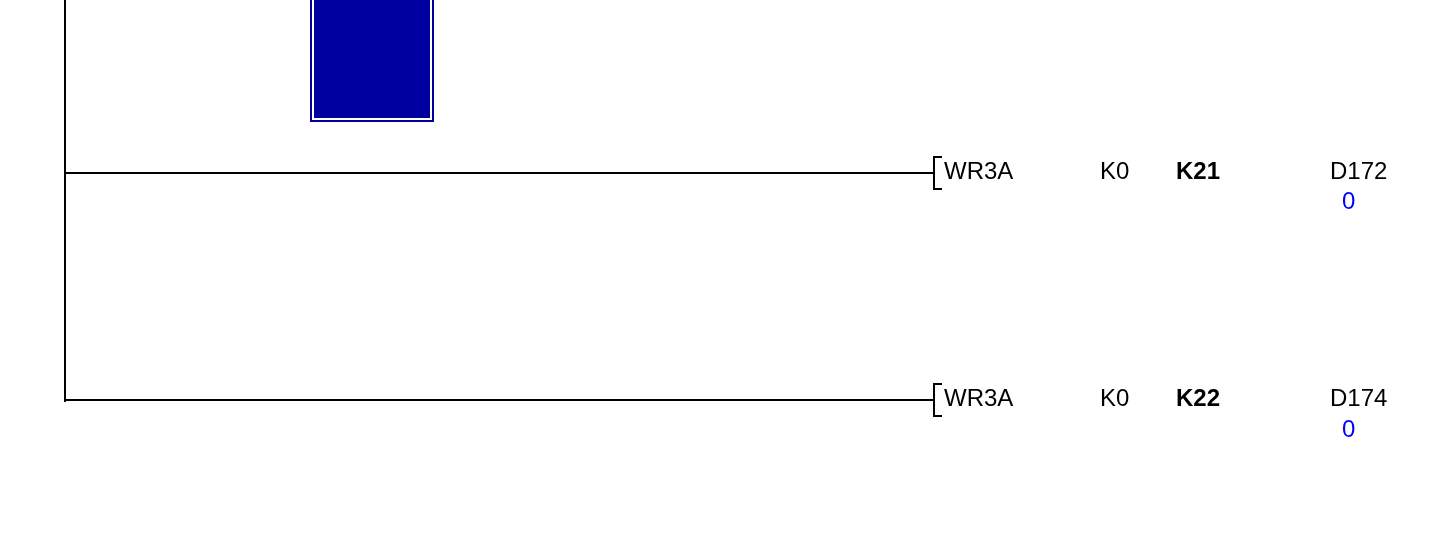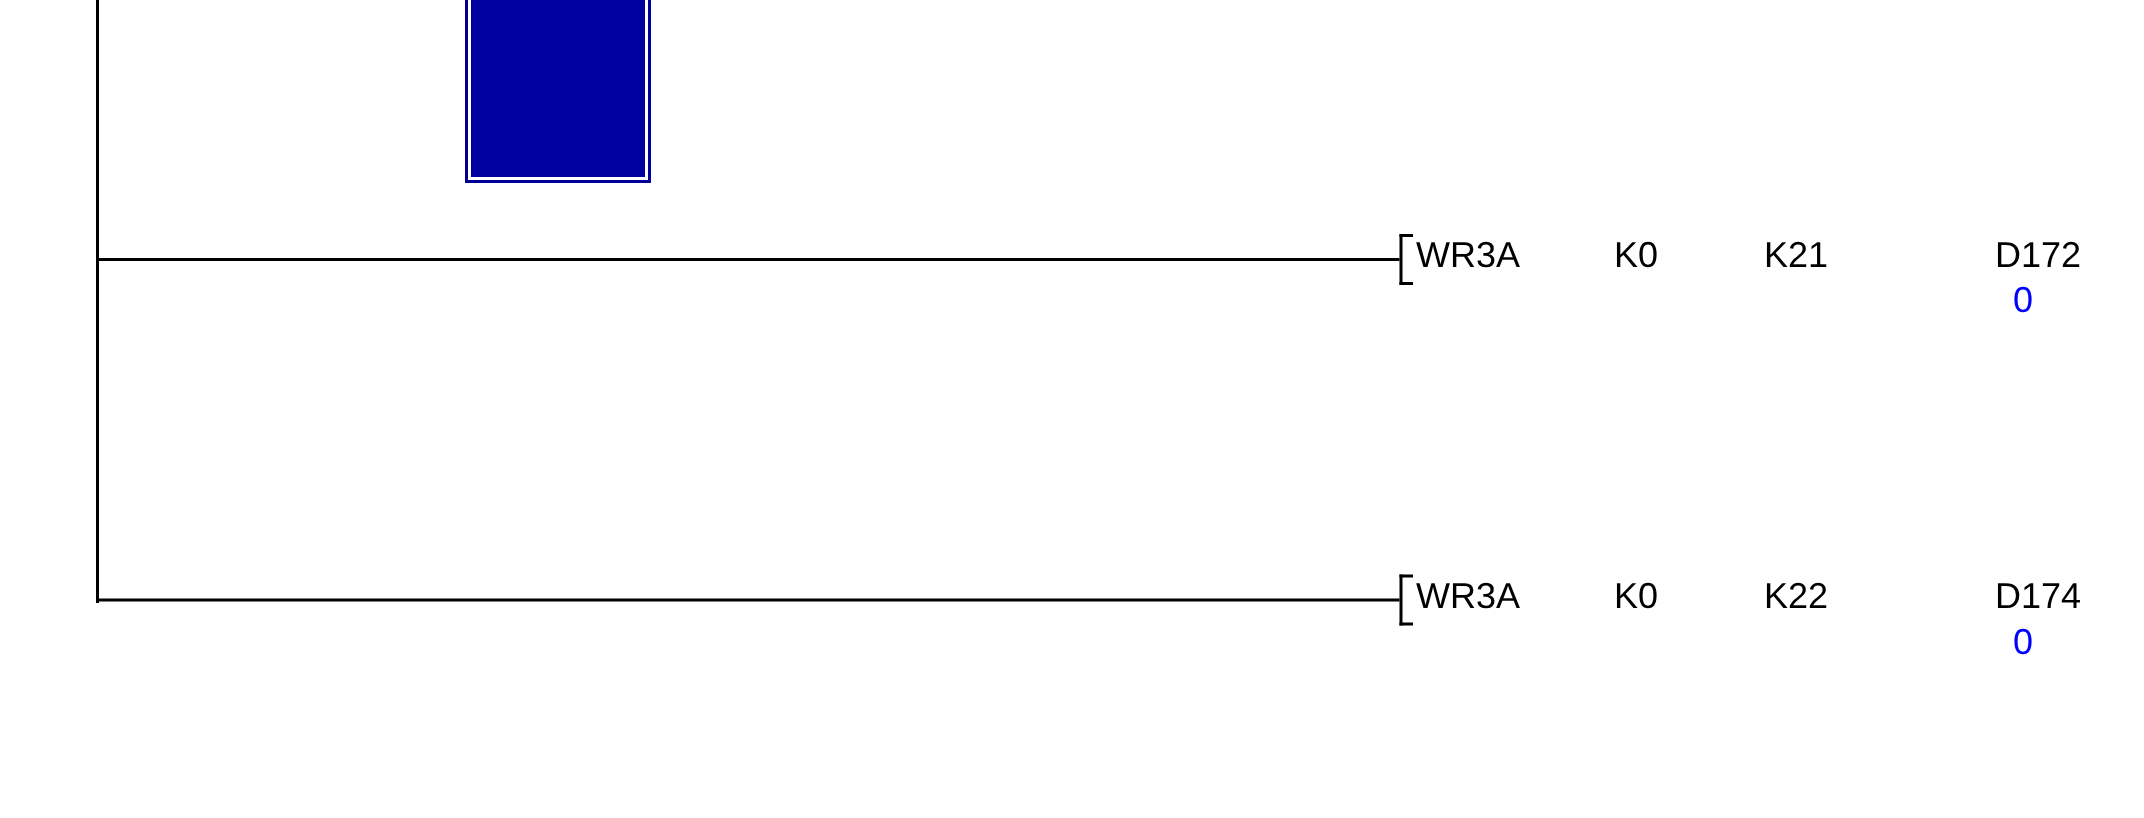--- a/index.html
+++ b/index.html
@@ -50,22 +50,22 @@
   .t {
     position: absolute;
     font-size: 24px;
     line-height: 1;
     color: var(--text);
     white-space: nowrap;
   }
   .row1 { top: 159px; }
   .row2 { top: 386px; }
   .c-mn { left: 944px; }
-  .c-op1 { left: 1076px; }
-  .c-op2 { left: 1176px; }
+  .c-op1 { left: 1100px; }
+  .c-op2 { left: 1176px; font-weight: bold; }
   .c-op3 { left: 1330px; }
   .val {
     position: absolute;
     left: 1342px;
     font-size: 24px;
     line-height: 1;
     color: var(--monitor-value);
     white-space: nowrap;
   }
   .val.v1 { top: 189px; }

